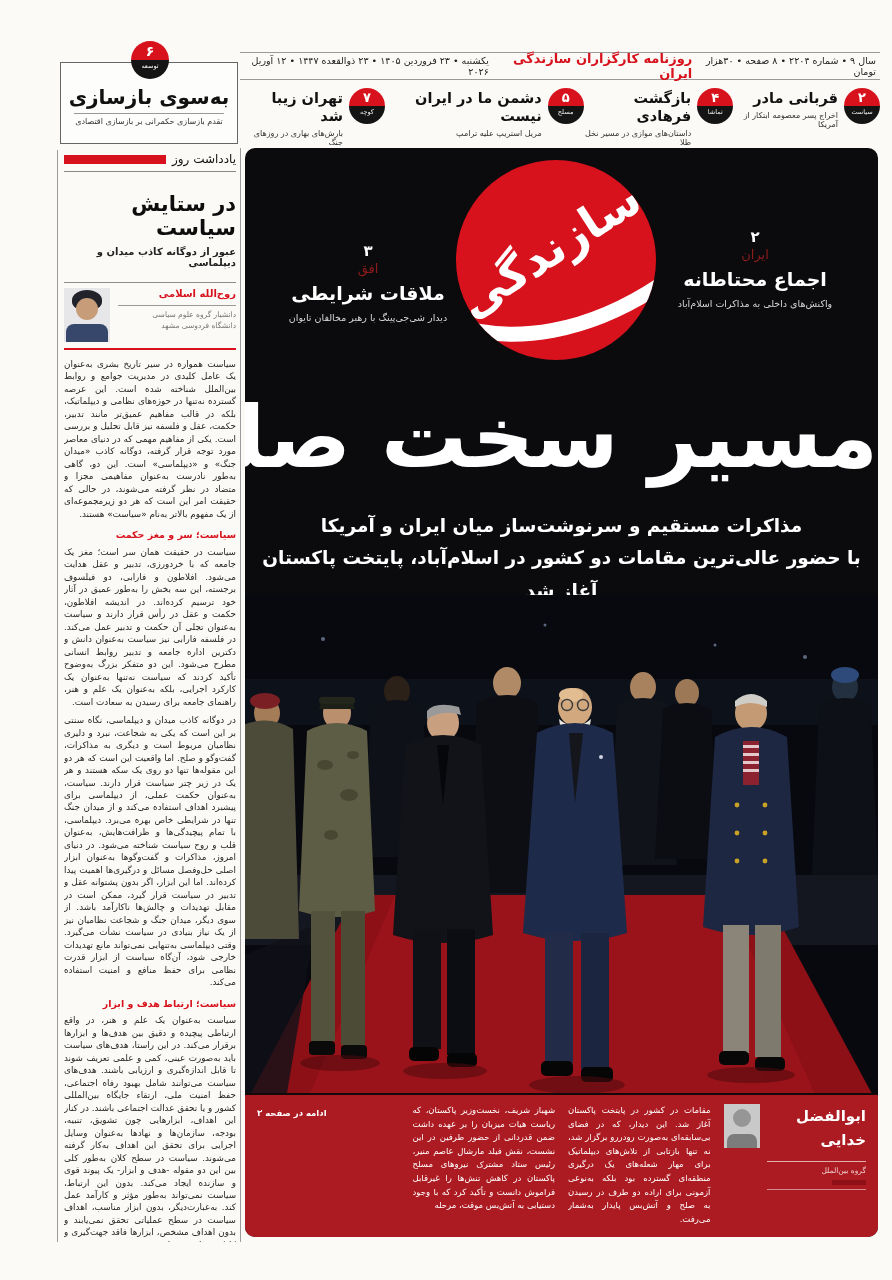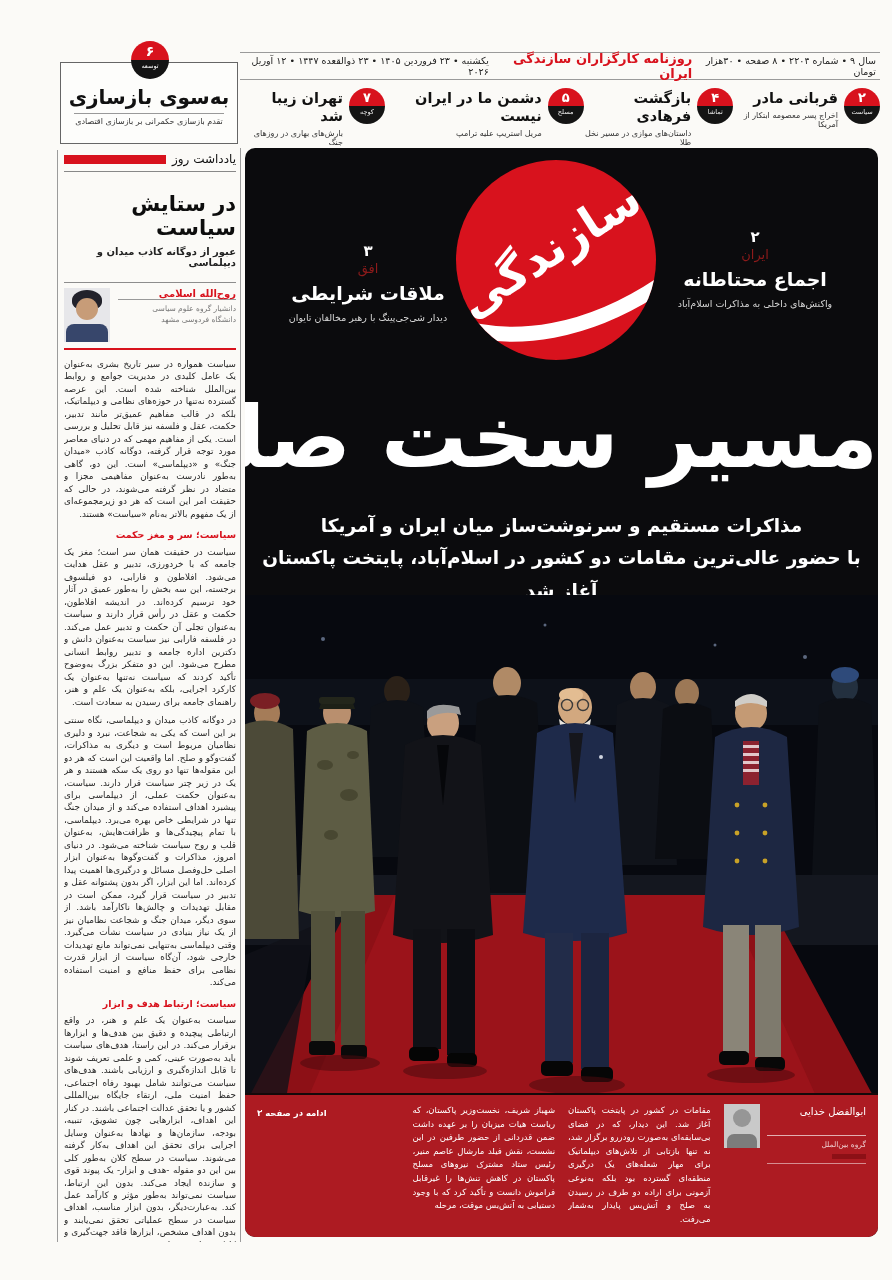--- a/index.html
+++ b/index.html
@@ -66,21 +66,21 @@
   .kicker-bar { flex:1; height:9px; background:#d8121d; }
   .kicker-rule { height:1px; background:#888; margin-top:5px; }
   .op-title { font-size:21px; font-weight:bold; color:#0d0d0d; margin-top:20px; }
   .op-sub { font-size:10px; font-weight:bold; color:#222; margin-top:6px; }
   .author-block { margin-top:14px; border-top:1px solid #8d8d8d; border-bottom:2px solid #d8121d; padding:5px 0 6px; display:flex; gap:8px; align-items:flex-start; flex-direction:row-reverse; }
   .author-photo { width:46px; height:54px; flex:0 0 46px; position:relative; background:linear-gradient(#e7e7ea 0 100%); overflow:hidden; }
   .author-photo .hair { position:absolute; top:2px; left:8px; width:30px; height:20px; border-radius:50% 50% 40% 40%; background:#22222b; }
   .author-photo .face { position:absolute; top:10px; left:12px; width:22px; height:22px; border-radius:50%; background:#c79c78; }
   .author-photo .shirt { position:absolute; bottom:0; left:2px; width:42px; height:18px; border-radius:8px 8px 0 0; background:#37466b; }
   .author-meta { flex:1; }
-  .author-name { color:#d8121d; font-weight:bold; font-size:10px; border-bottom:1px solid #999; padding-bottom:0; }
+  .author-name { color:#d8121d; font-weight:bold; font-size:10px; border-bottom:1px solid #999; padding-bottom:6px; }
   .author-aff { font-size:7.5px; color:#777; margin-top:3px; line-height:1.5; }
   .op-body { margin-top:8px; font-size:8.8px; line-height:1.42; text-align:justify; color:#262626; }
   .op-body p { margin-bottom:6px; }
   .op-h { color:#d8121d; font-weight:bold; font-size:9.5px; margin:8px 0 4px; }
 
   
   .main-block {
     left:245px; top:148px; width:633px; height:1089px;
     background:#0b0b0d; border-radius:10px; overflow:hidden;
   }
@@ -126,21 +126,21 @@
     position:absolute; bottom:0; left:0; width:633px; height:144px;
     background:#ad1b22; border-top:2px solid #14090a;
     padding:9px 12px 8px; display:flex; gap:13px;
   }
   .band-col { flex:1 1 0; color:#fff; font-size:8.5px; line-height:1.6; text-align:justify; overflow:hidden; }
   .byline { display:flex; flex-direction:row-reverse; gap:7px; align-items:flex-start; margin-bottom:6px; }
   .byline-avatar { width:36px; height:44px; flex:0 0 36px; position:relative; background:#c9c9c9; overflow:hidden; }
   .byline-avatar .head { position:absolute; top:5px; left:9px; width:18px; height:18px; border-radius:50%; background:#969696; }
   .byline-avatar .body { position:absolute; bottom:0; left:3px; width:30px; height:14px; border-radius:7px 7px 0 0; background:#7c7c7c; }
   .byline-meta { flex:1; }
-  .byline-name { font-size:10px; font-weight:normal; border-bottom:1px solid rgba(255,255,255,.65); padding-bottom:15px; }
+  .byline-name { font-size:15px; font-weight:bold; border-bottom:1px solid rgba(255,255,255,.65); padding-bottom:9px; }
   .byline-group { font-size:7.5px; color:rgba(255,255,255,.78); margin-top:3px; border-bottom:1px solid rgba(255,255,255,.5); padding-bottom:4px; }
   .byline-group::after { content:""; display:block; width:34px; height:5px; background:#8c1016; margin-top:3px; }
   .band-continue { font-weight:bold; margin-top:3px; font-size:8.5px; text-align:left; }
 </style>
 </head>
 <body>
 
 <div class="abs meta-row">
   <span class="meta-txt">سال ۹ • شماره ۲۲۰۴ • ۸ صفحه • ۳۰هزار تومان</span>
   <span class="paper-name">روزنامه کارگزاران سازندگی ایران</span>

